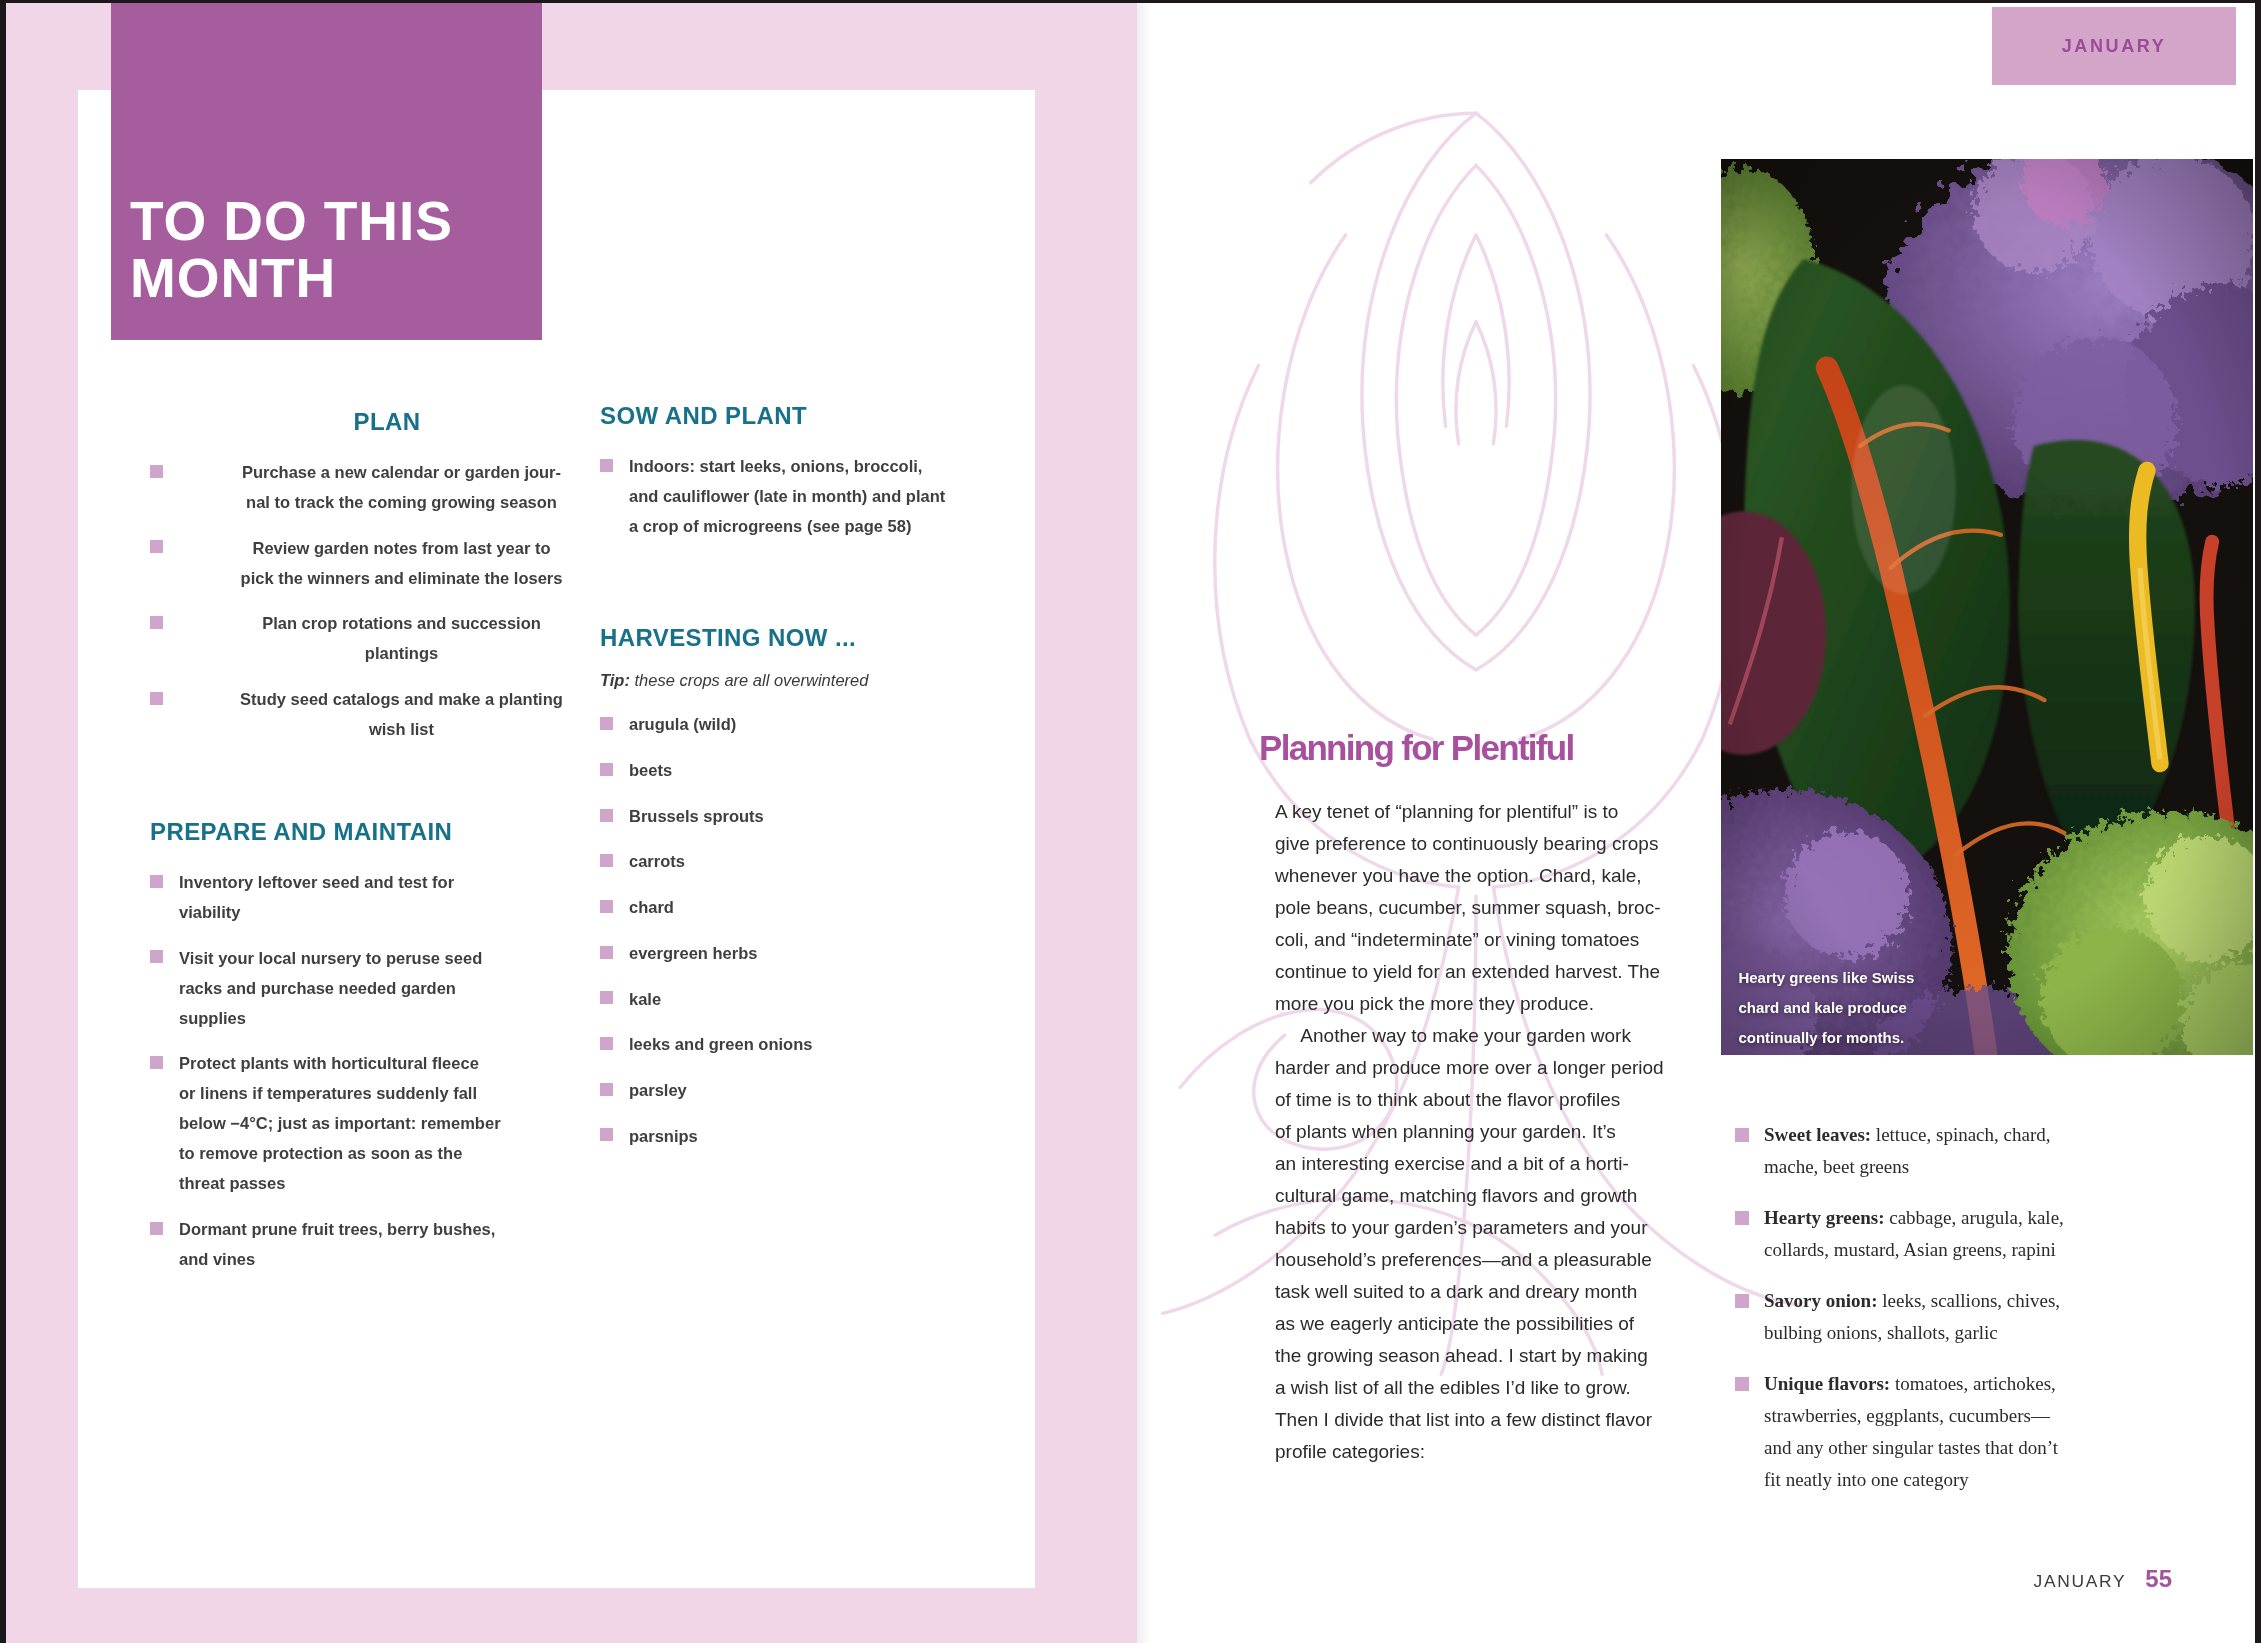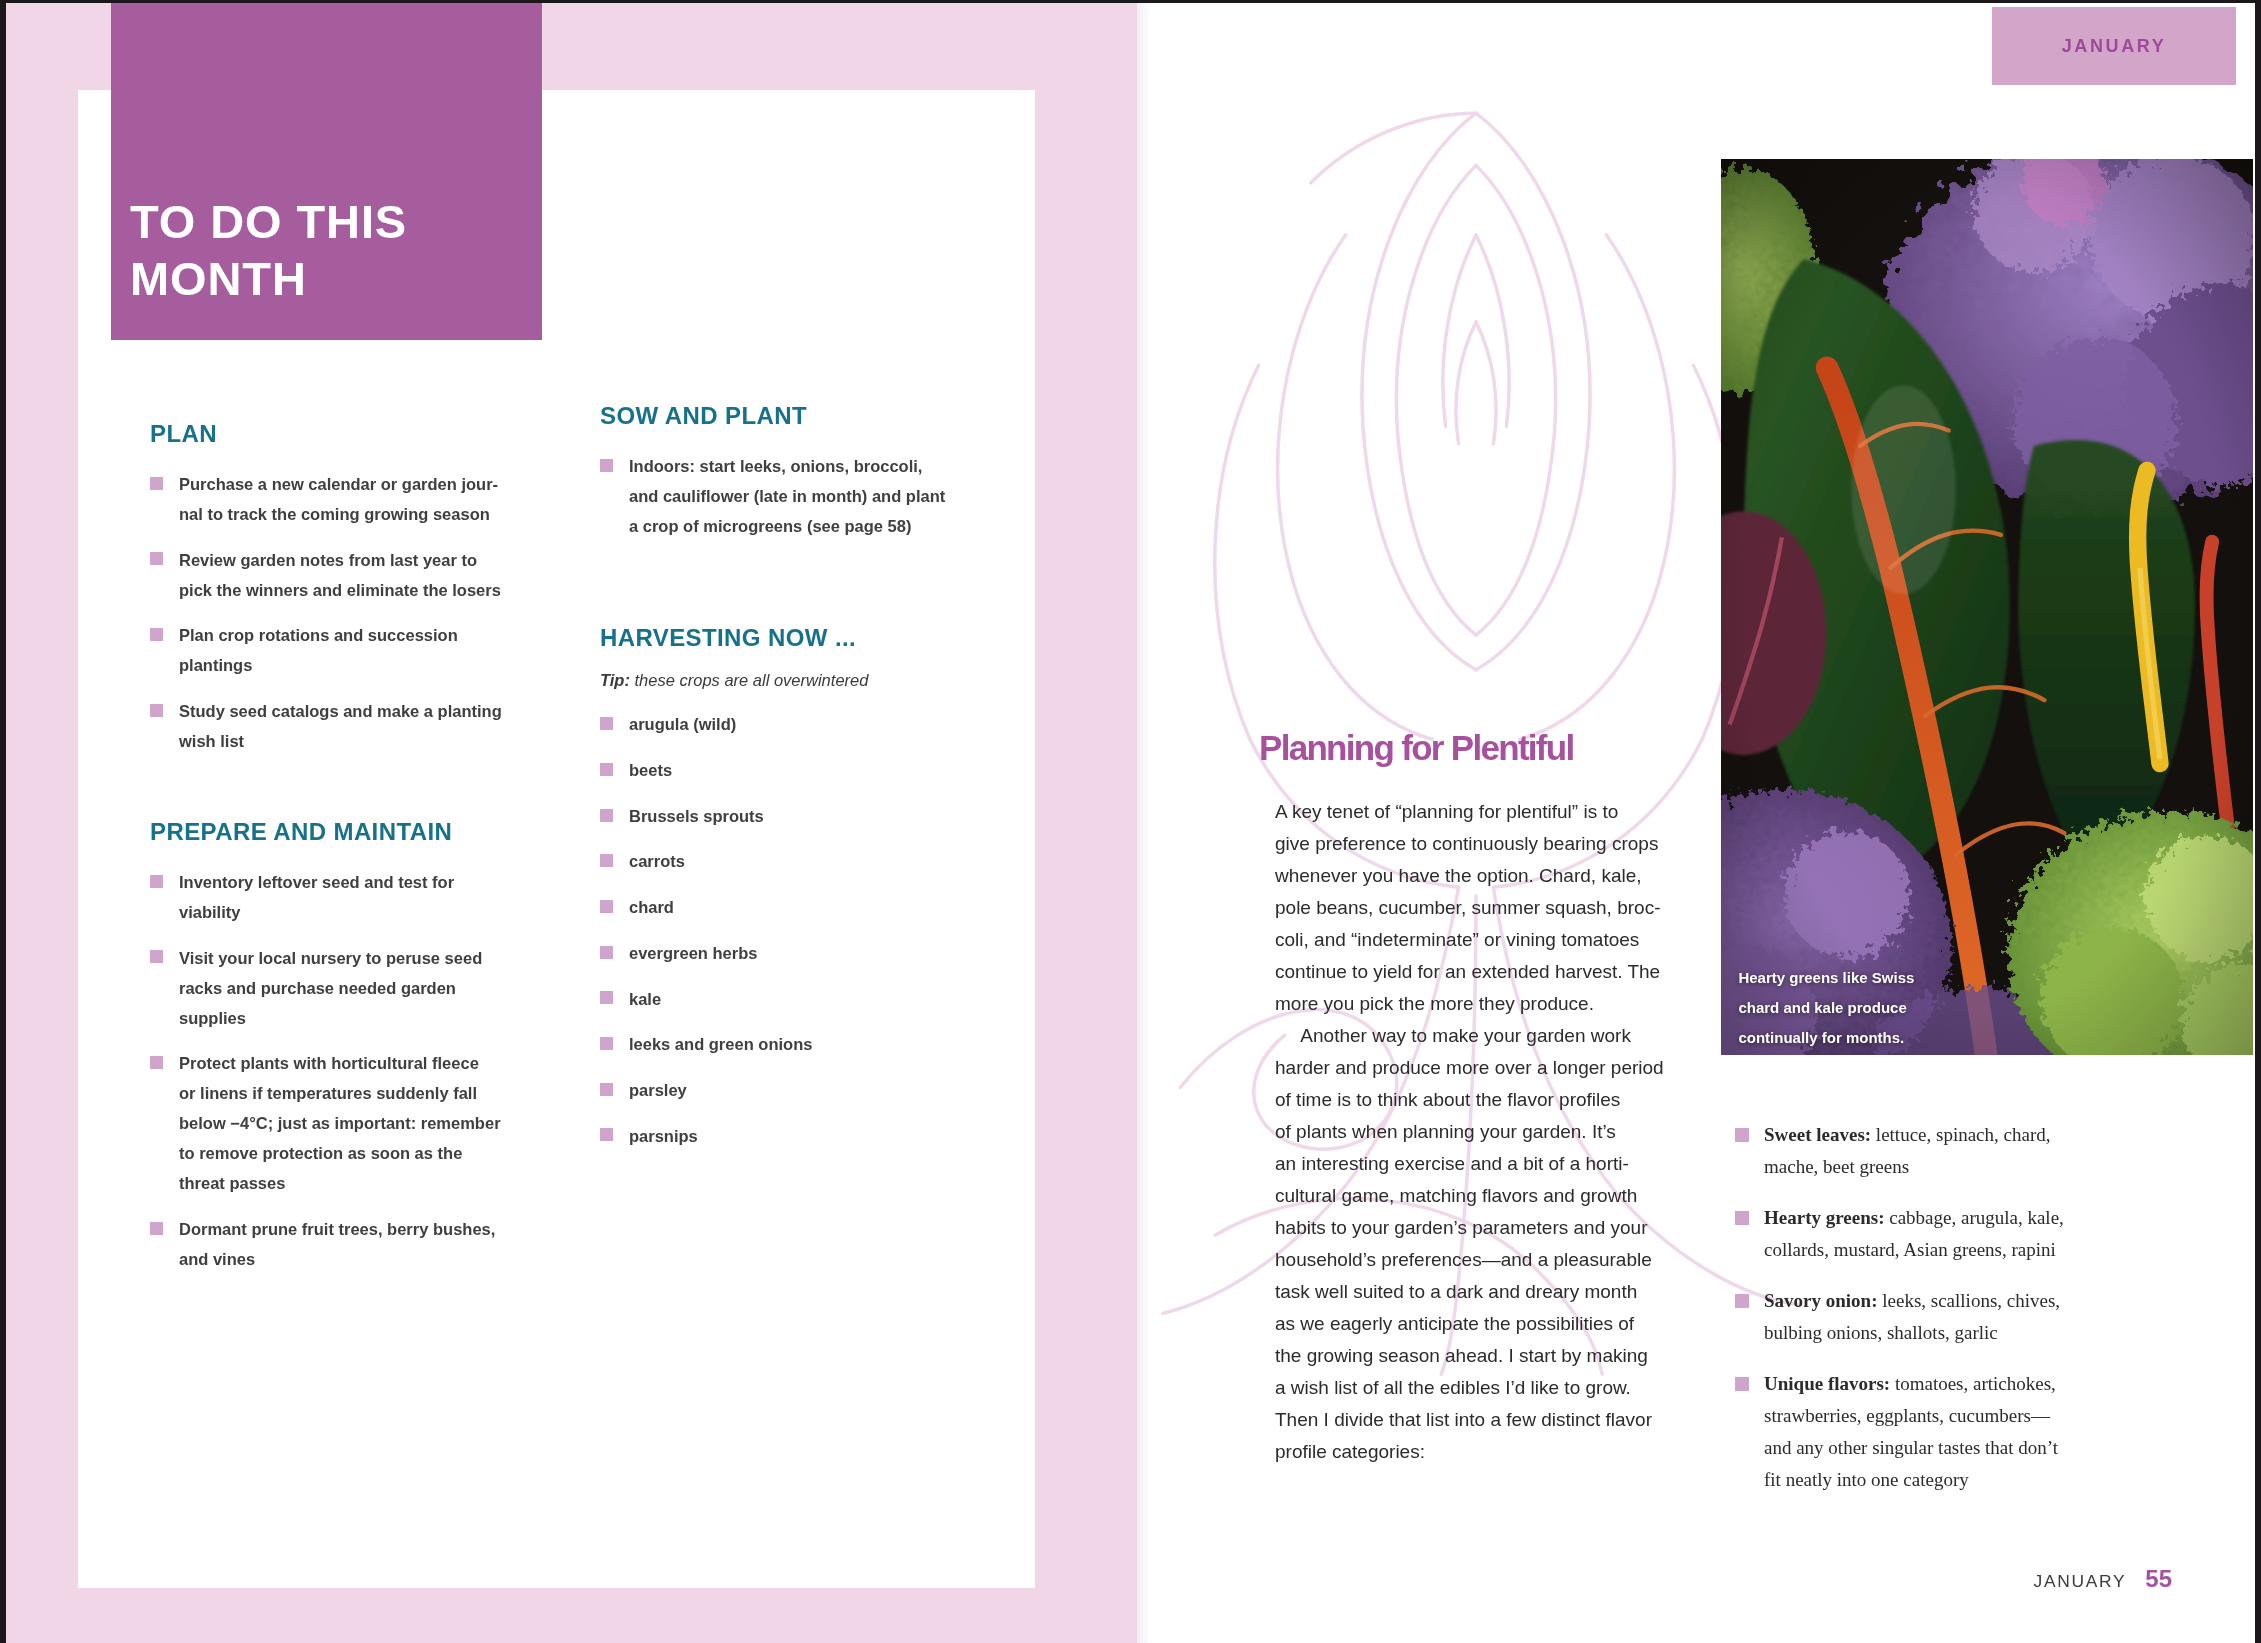--- a/index.html
+++ b/index.html
@@ -11,21 +11,21 @@
   .edge{position:absolute;background:#1c171b;z-index:40;}
   .edge.left{left:0;top:0;width:6px;height:1644px;}
   .edge.right{right:0;top:0;width:6px;height:1644px;}
   .edge.top{left:0;top:0;width:2261px;height:2.6px;}
   .gutter{position:absolute;left:1137px;top:0;width:14px;height:1644px;z-index:5;
           background:linear-gradient(to right,rgba(60,30,55,.07),rgba(60,30,55,0));}
   
   .white-box{position:absolute;left:78px;top:90px;width:957px;height:1498px;background:#ffffff;}
   .title-box{position:absolute;left:111px;top:0;width:431px;height:340px;background:#a55d9e;z-index:3;}
   .title-box h1{position:absolute;left:19px;top:193px;margin:0;color:#ffffff;
-    font-size:47px;line-height:57px;font-weight:bold;letter-spacing:0.9px;white-space:pre-line;}
+    font-size:55px;line-height:57px;font-weight:bold;letter-spacing:0.9px;white-space:pre-line;}
   .col-section{position:absolute;z-index:2;}
   .sec-head{margin:0 0 21px 0;color:#17718a;font-size:24px;font-weight:bold;letter-spacing:0.4px;line-height:28px;}
   ul.todo{list-style:none;margin:0;padding:0;font-weight:bold;}
   ul.todo li{position:relative;padding-left:29px;margin:0 0 15.7px 0;color:#3f3f3f;
     font-size:16.5px;line-height:30px;white-space:pre-line;}
   ul.todo li .sq{position:absolute;left:0;top:7.8px;width:13px;height:13px;background:#cfa5cc;}
   .tip-line{margin:0 0 17.4px 0;font-style:italic;color:#3a3a3a;font-size:16.5px;line-height:22.6px;}
   .tip-line .tip-lead{font-weight:bold;}
   
   .month-tab{position:absolute;left:855px;top:7px;width:244px;height:78px;background:#d3a5c9;z-index:6;
@@ -58,21 +58,21 @@
 <div class="spread">
 
   <div class="left-page">
     <div class="white-box"></div>
 
     <div class="title-box">
       <h1>TO DO THIS
 MONTH</h1>
     </div>
 
-    <div class="col-section" style="left:150px;top:420px;width:474px;">
+    <div class="col-section" style="left:150px;top:408px;width:474px;text-align:center;">
       <h2 class="sec-head">PLAN</h2>
       <ul class="todo">
         <li><span class="sq"></span><span>Purchase a new calendar or garden jour-
 nal to track the coming growing season</span></li>
         <li><span class="sq"></span><span>Review garden notes from last year to
 pick the winners and eliminate the losers</span></li>
         <li><span class="sq"></span><span>Plan crop rotations and succession
 plantings</span></li>
         <li><span class="sq"></span><span>Study seed catalogs and make a planting
 wish list</span></li>

